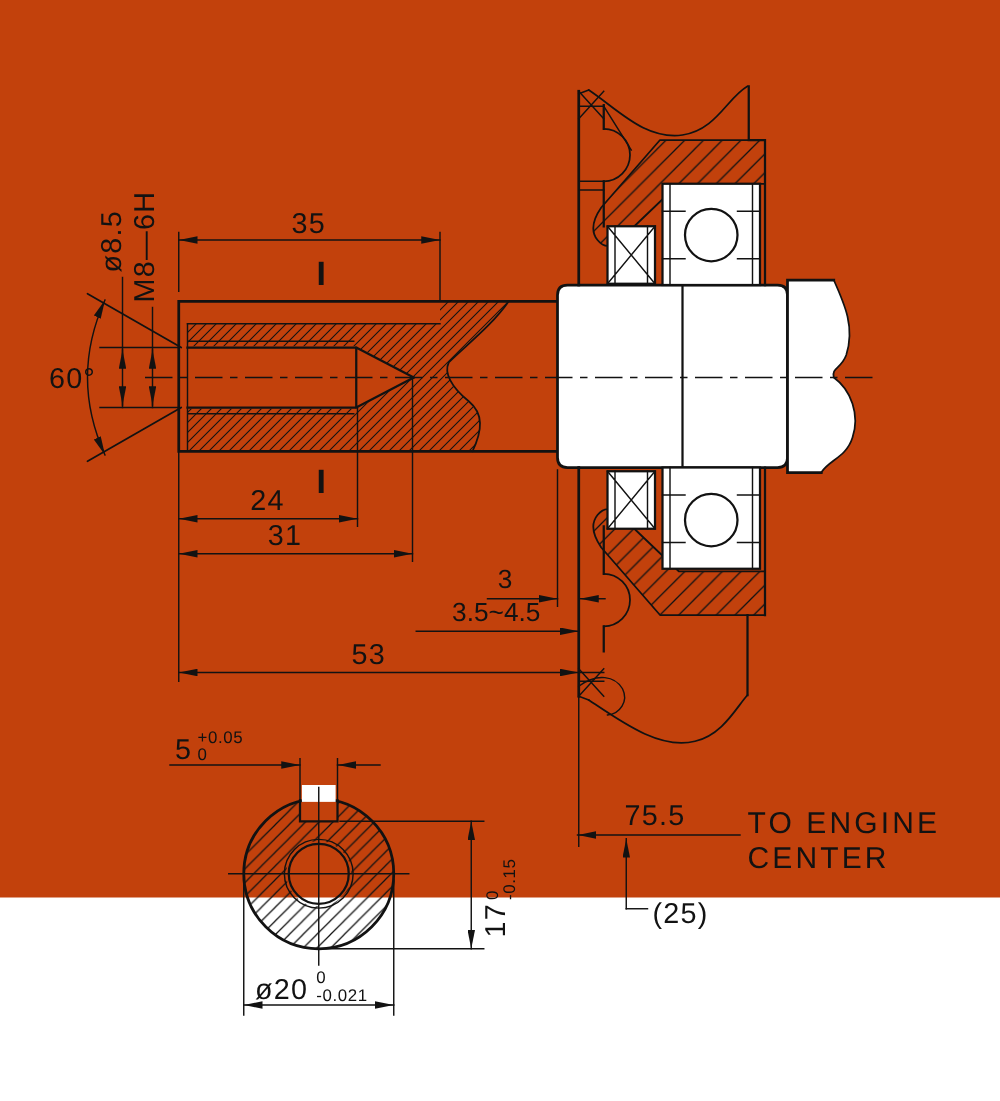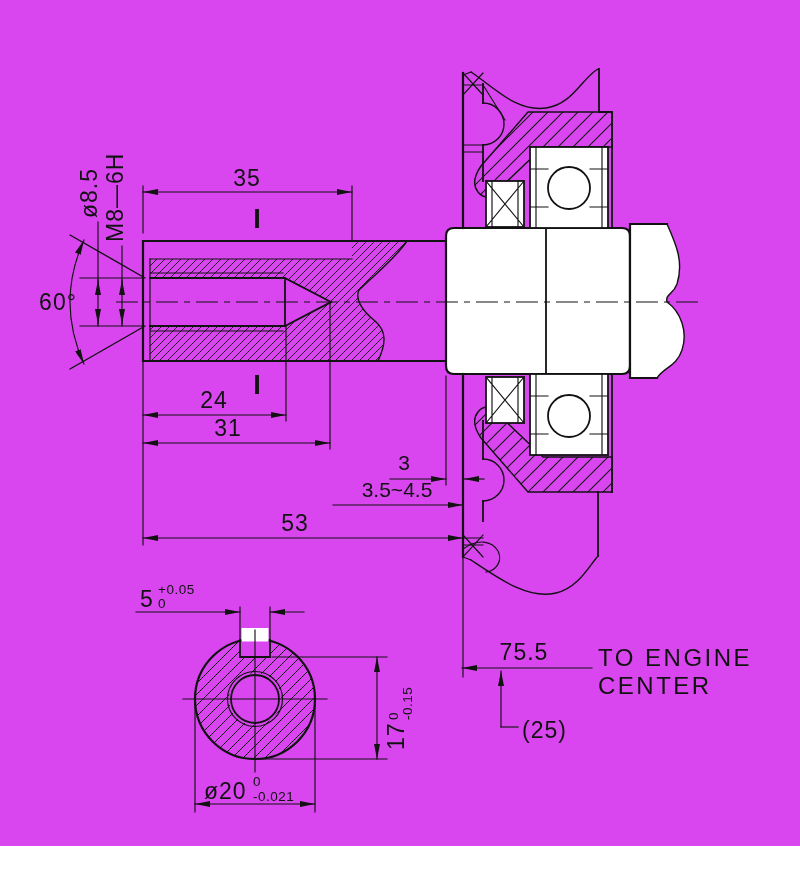--- a/index.html
+++ b/index.html
@@ -1,16 +1,16 @@
 <!DOCTYPE html>
 <html><head>
 <meta charset="utf-8">
 <style>
   html,body{margin:0;padding:0;background:#fff;width:800px;height:881px;overflow:hidden;}
-  #stage{position:relative;width:800px;height:846px;background:#d946ef;}
+  #stage{position:relative;width:800px;height:718px;background:#c2410c;}
   svg{position:absolute;left:0;top:0;}
   svg text{font-family:"Liberation Sans", sans-serif;fill:#121212;}
   .dim{font-size:23px;letter-spacing:1px;}
   .dim-s{font-size:21px;}
   .tol{font-size:13.5px;letter-spacing:.5px;}
   .note{font-size:24px;letter-spacing:2.5px;}
   .smark{font-size:27px;font-weight:bold;}
   .ol{stroke:#121212;stroke-width:2.2;fill:none;stroke-linecap:square;}
   .md{stroke:#121212;stroke-width:1.8;fill:none;stroke-linecap:square;}
   .tn{stroke:#121212;stroke-width:1.15;fill:none;stroke-linecap:square;}

